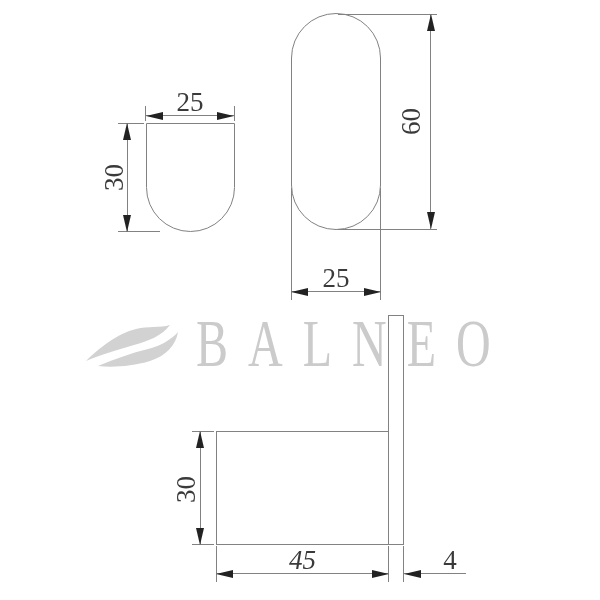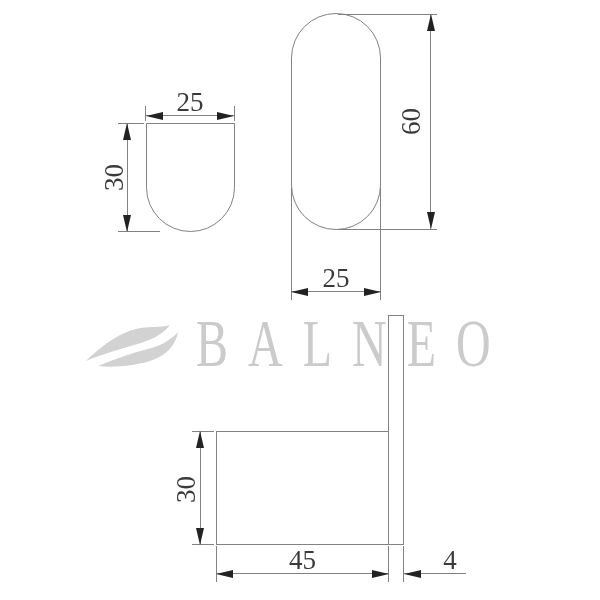--- a/index.html
+++ b/index.html
@@ -79,19 +79,19 @@
   <div class="arr u" style="left:196px;top:431px;"></div>
   <div class="arr d" style="left:196px;top:528px;"></div>
   <div class="dim rot" style="left:166px;top:476px;width:40px;">30</div>
 
   <div class="vline" style="left:216px;top:546px;height:36px;"></div>
   <div class="vline" style="left:388px;top:546px;height:36px;"></div>
   <div class="vline" style="left:403px;top:546px;height:36px;"></div>
   <div class="hline" style="left:216px;top:573px;width:173px;"></div>
   <div class="arr l" style="left:216px;top:570px;"></div>
   <div class="arr r" style="left:372px;top:570px;"></div>
-  <div class="dim" style="left:216px;top:547px;width:173px;">45</div>
+  <div class="dim" style="left:216px;top:547px;width:173px;font-style:italic;">45</div>
 
   <div class="hline" style="left:404px;top:573px;width:62px;"></div>
   <div class="arr l" style="left:404px;top:570px;"></div>
   <div class="dim" style="left:428px;top:547px;width:44px;">4</div>
 
 </div>
 
 </body></html>

